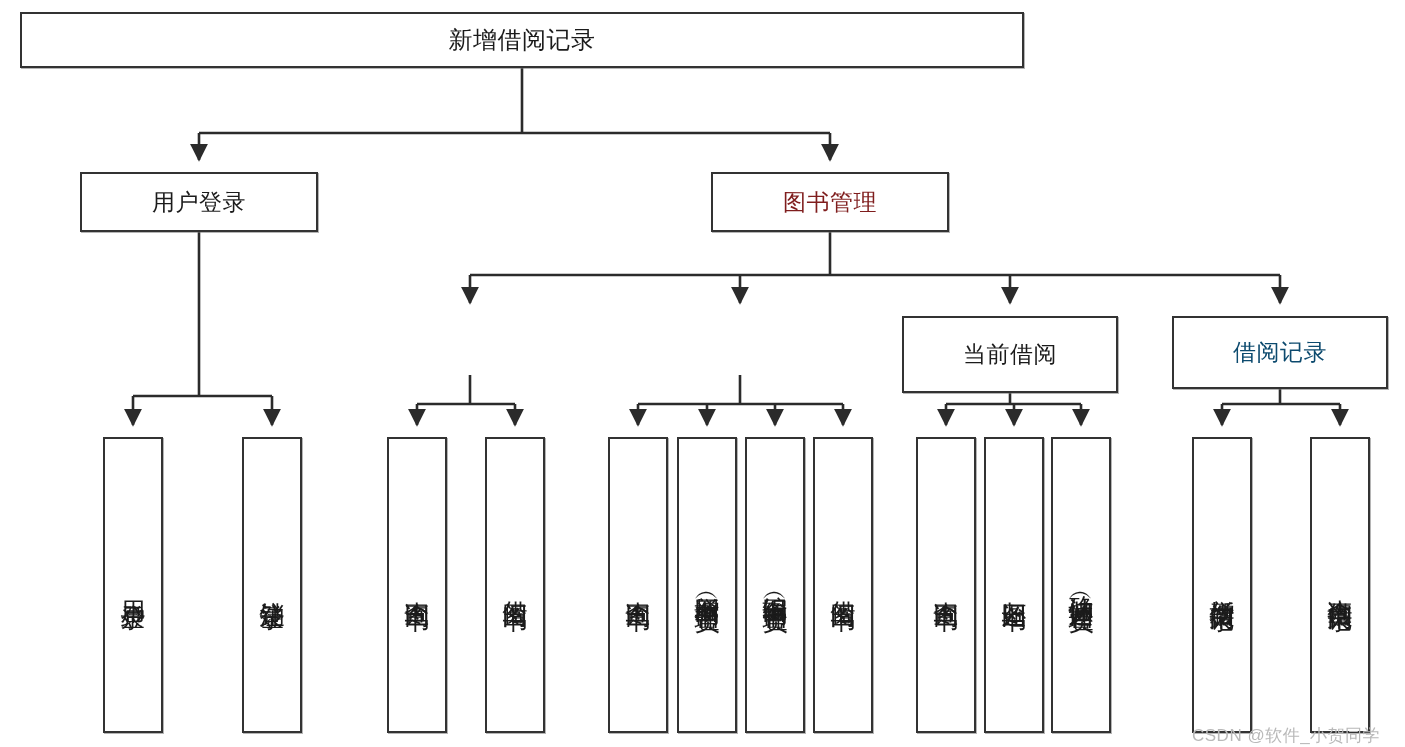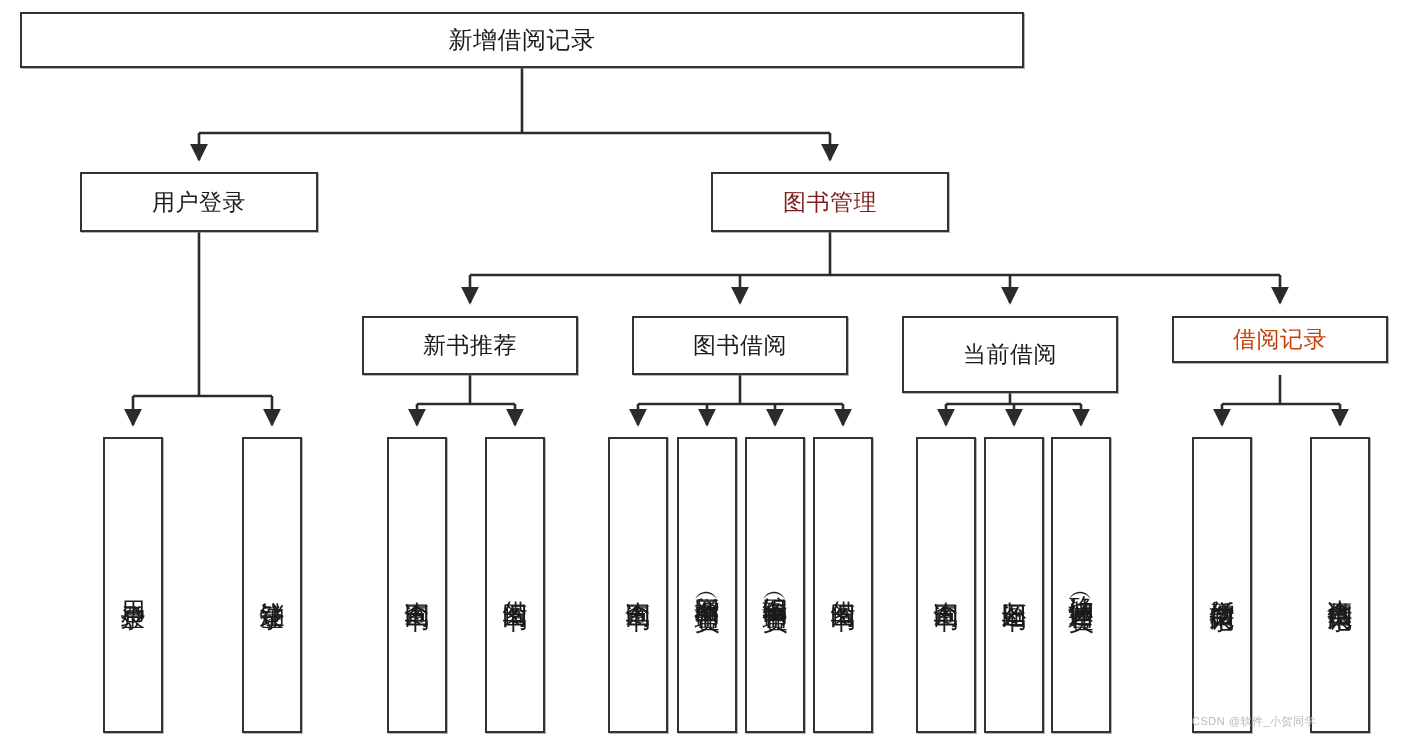--- a/index.html
+++ b/index.html
@@ -54,24 +54,25 @@
   .node.vert .node-label {
     writing-mode: vertical-rl;
     text-orientation: upright;
     font-size: 25px;
     line-height: 1.0;
     letter-spacing: 2px;
     white-space: nowrap;
   }
   .watermark {
     position: absolute;
-    font-size: 11px;
+    font-size: 17px;
     color: #b9b9b9;
     white-space: nowrap;
     letter-spacing: 0.5px;
+    margin-top: 10px;
   }
 </style>
 </head>
 <body>
 
 <div id="canvas">
 
   <svg id="wires" viewBox="0 0 1405 747">
     <defs>
       <marker id="arrow" viewBox="0 0 10 10" refX="9" refY="5" markerWidth="7" markerHeight="7" orient="auto-start-reverse">
@@ -126,30 +127,24 @@
     <span class="node-label">新增借阅记录</span>
   </div>
 
   <div class="node horiz" style="left: 80px; top: 172px; width: 238px; height: 60px; border-color: rgb(51, 51, 51); background: rgb(255, 255, 255); color: rgb(27, 27, 27);">
     <span class="node-label">用户登录</span>
   </div>
   <div class="node horiz" style="left: 711px; top: 172px; width: 238px; height: 60px; border-color: rgb(51, 51, 51); background: rgb(255, 255, 255); color: #7f1d1d;">
     <span class="node-label">图书管理</span>
   </div>
 
-  <div class="node horiz" style="left: 362px; top: 316px; width: 216px; height: 59px; border-color: rgb(51, 51, 51); background: rgb(255, 255, 255); color: rgb(27, 27, 27);">
-    <span class="node-label">新书推荐</span>
-  </div>
-  <div class="node horiz" style="left: 632px; top: 316px; width: 216px; height: 59px; border-color: rgb(51, 51, 51); background: rgb(255, 255, 255); color: rgb(27, 27, 27);">
-    <span class="node-label">图书借阅</span>
-  </div>
   <div class="node horiz" style="left: 902px; top: 316px; width: 216px; height: 77px; border-color: rgb(51, 51, 51); background: rgb(255, 255, 255); color: rgb(27, 27, 27);">
     <span class="node-label">当前借阅</span>
   </div>
-  <div class="node horiz" style="left: 1172px; top: 316px; width: 216px; height: 47px; border-color: rgb(51, 51, 51); background: rgb(255, 255, 255); color: #c2410c;">
+  <div class="node horiz" style="left: 1172px; top: 316px; width: 216px; height: 73px; border-color: rgb(51, 51, 51); background: rgb(255, 255, 255); color: #0c4a6e;">
     <span class="node-label">借阅记录</span>
   </div>
 
   <div class="node vert" style="left: 103px; top: 437px; width: 60px; height: 296px; border-color: rgb(51, 51, 51); background: rgb(255, 255, 255); color: rgb(27, 27, 27);">
     <span class="node-label">用户登录</span>
   </div>
   <div class="node vert" style="left: 242px; top: 437px; width: 60px; height: 296px; border-color: rgb(51, 51, 51); background: rgb(255, 255, 255); color: rgb(27, 27, 27);">
     <span class="node-label">注销登录</span>
   </div>
   <div class="node vert" style="left: 387px; top: 437px; width: 60px; height: 296px; border-color: rgb(51, 51, 51); background: rgb(255, 255, 255); color: rgb(27, 27, 27);">

